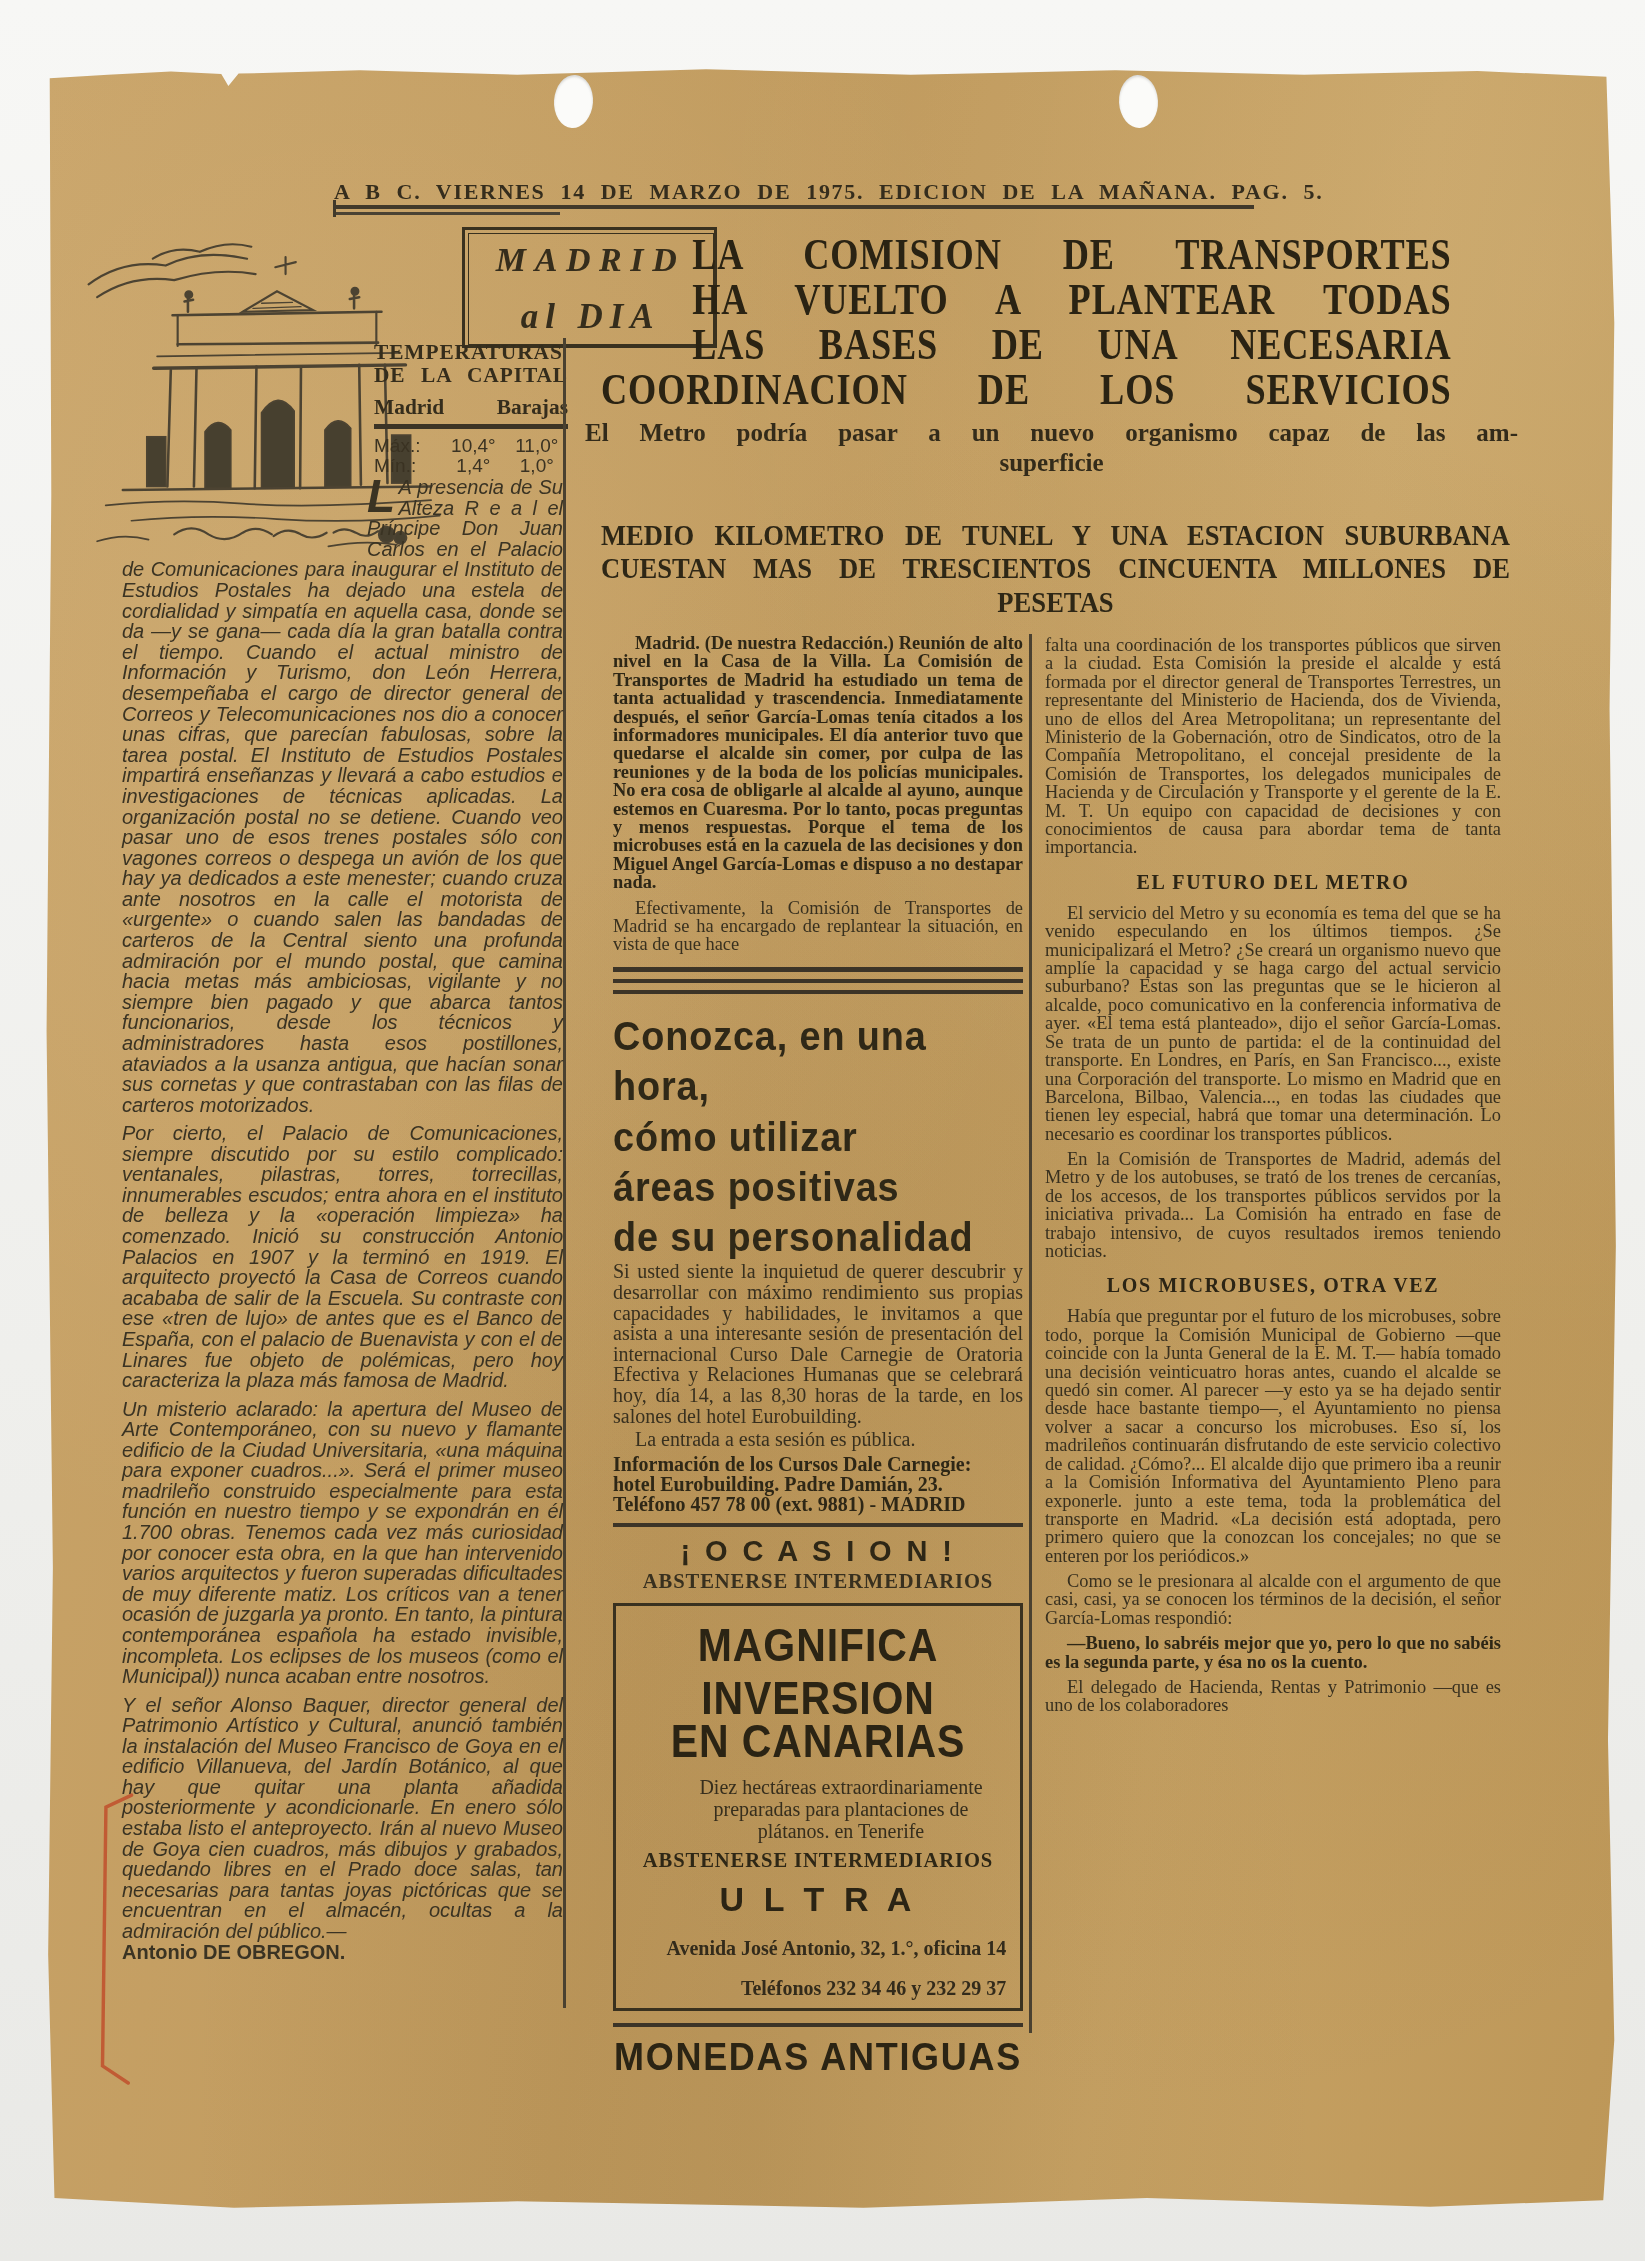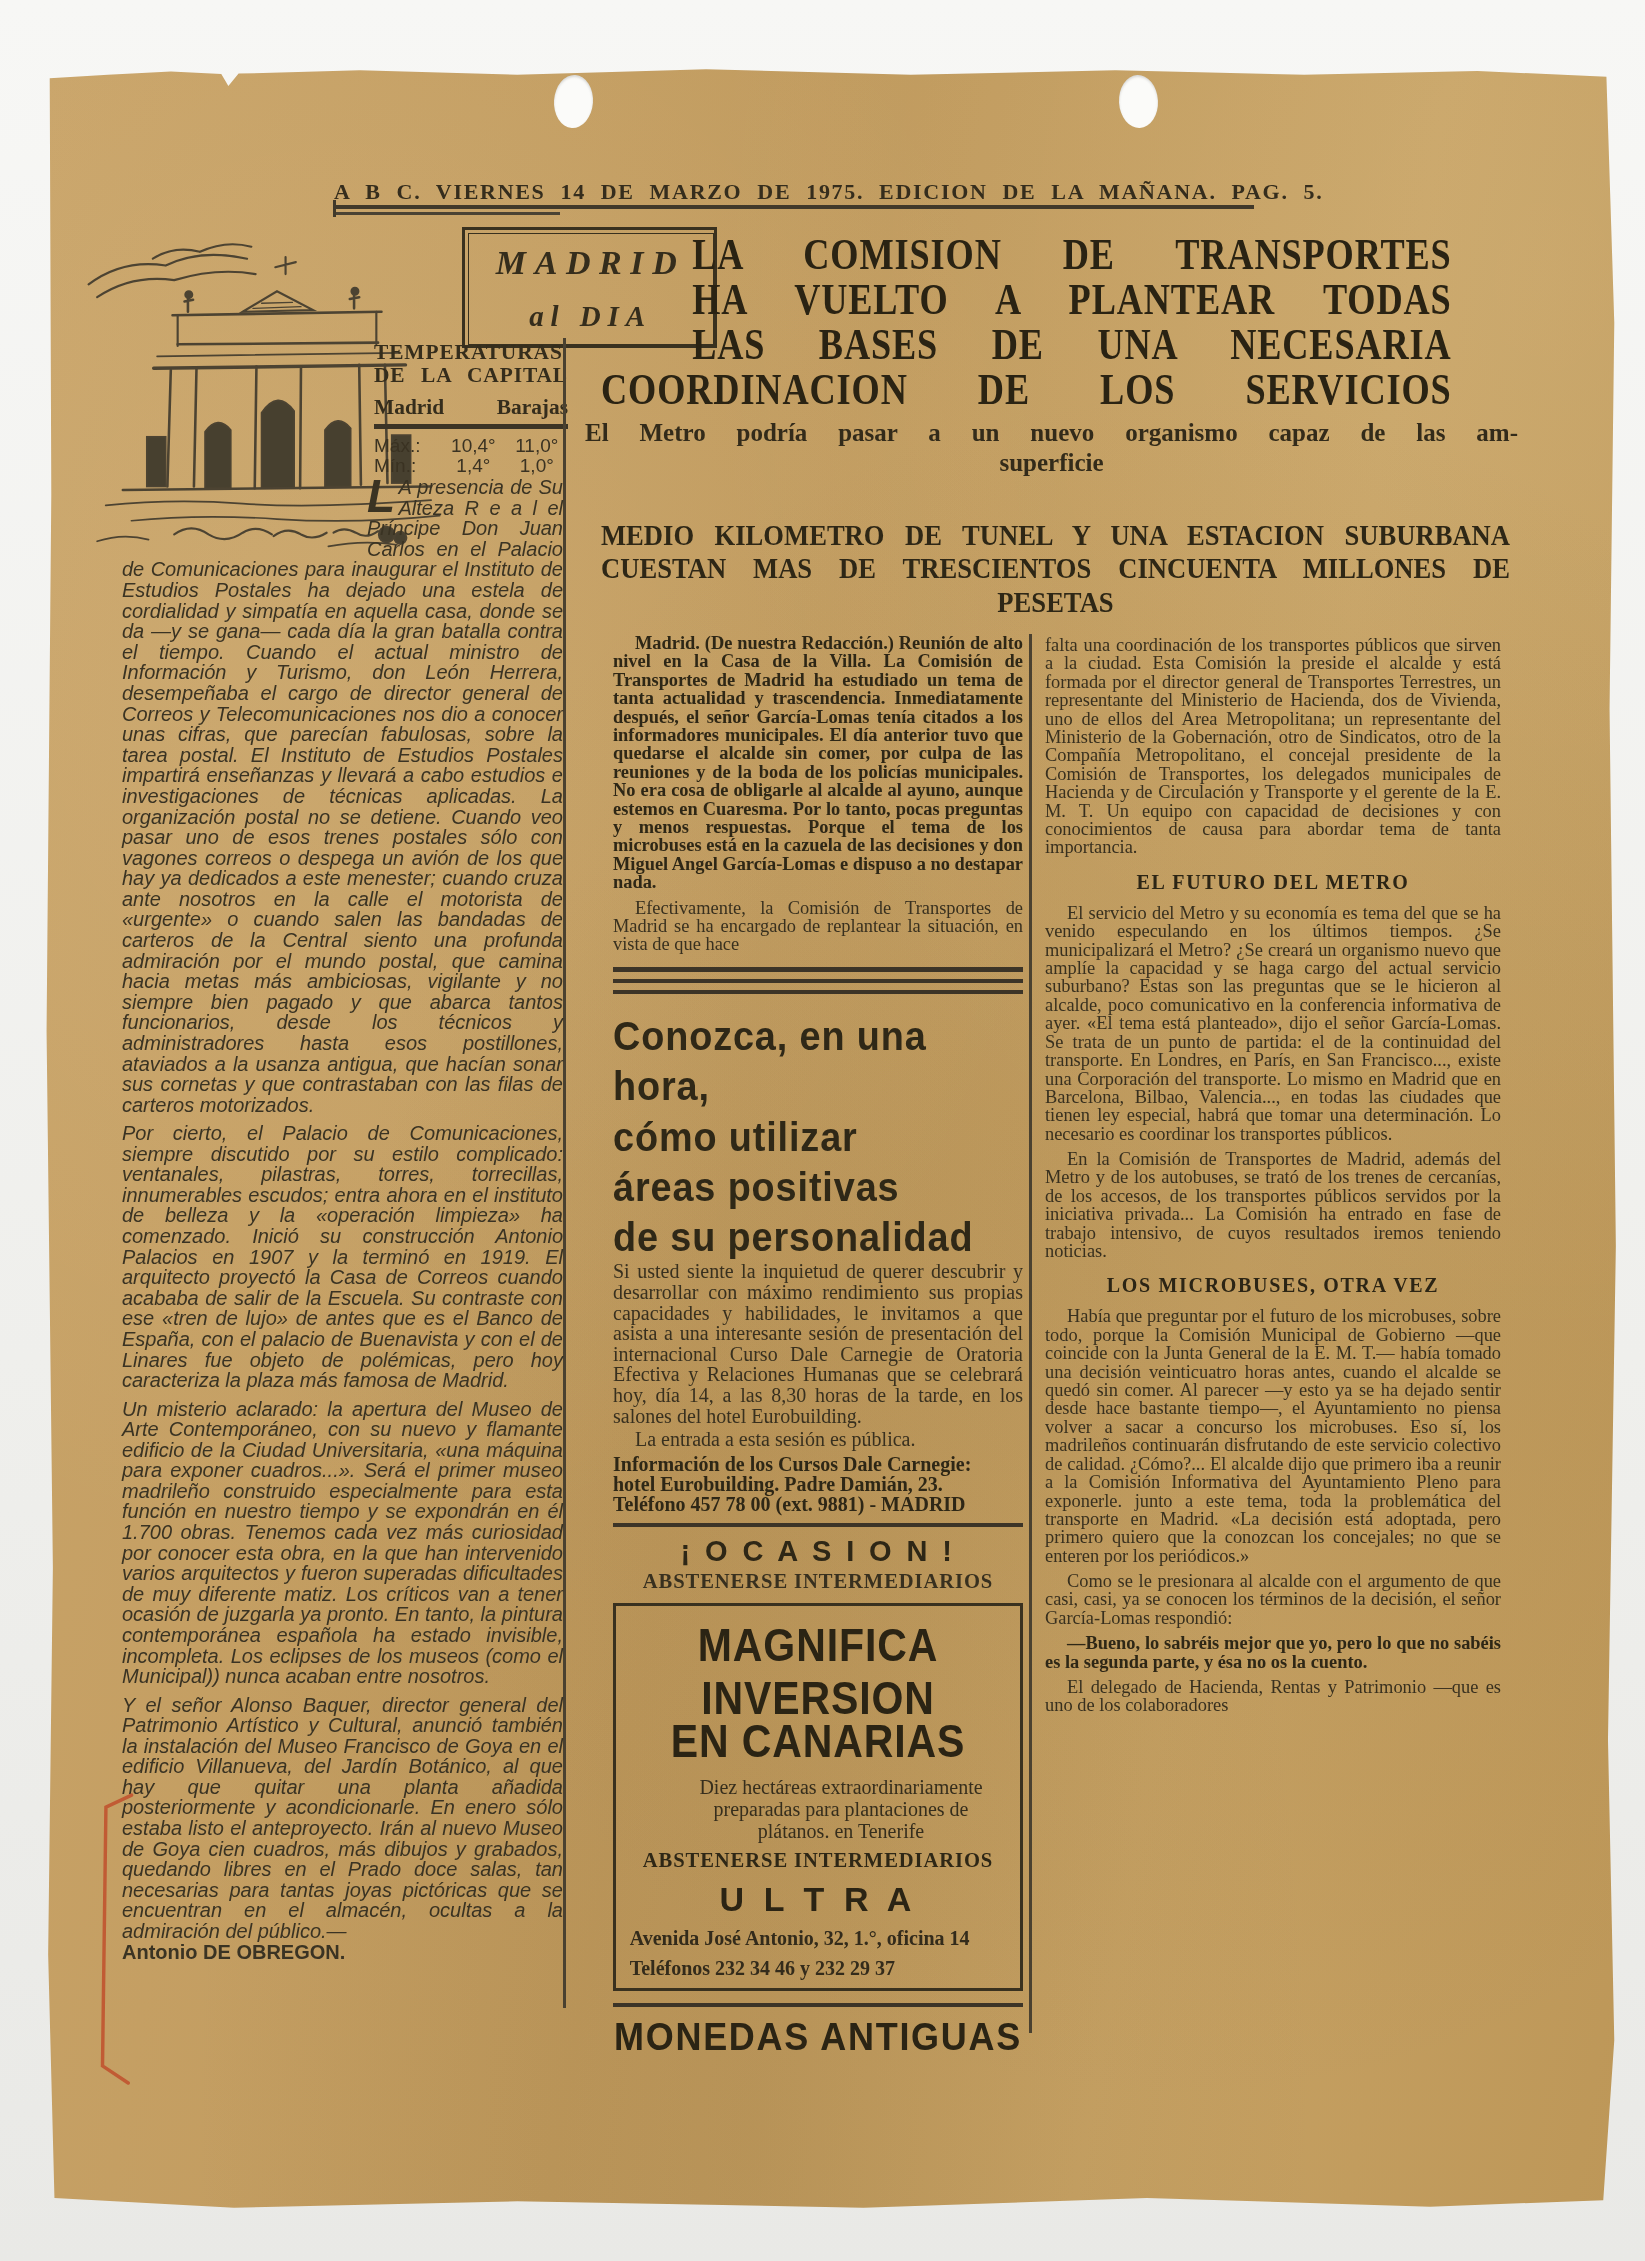--- a/index.html
+++ b/index.html
@@ -26,21 +26,21 @@
   
   #masthead{position:absolute;left:289px;top:114px;width:948px;font-size:22px;font-weight:bold;color:#352d1d;letter-spacing:1.7px;word-spacing:7.7px;white-space:nowrap;}
   #masthead-rule{position:absolute;left:290px;top:140px;width:919px;height:4.3px;background:#41392a;}
   #masthead-rule2{position:absolute;left:290px;top:147px;width:225px;height:2.6px;background:#4a4233;}
   #masthead-tick{position:absolute;left:288px;top:135px;width:3.4px;height:17px;background:#41392a;}
 
   
   #madrid-box{position:absolute;left:417px;top:162px;width:244px;height:110px;border:3.4px solid #39311f;padding:2.6px;}
   #madrid-box .inner{width:100%;height:100%;border:1.7px solid #39311f;display:flex;flex-direction:column;align-items:center;justify-content:center;}
   #madrid-box .l1{font-style:italic;font-weight:bold;font-size:34px;letter-spacing:8.6px;color:#352d1c;}
-  #madrid-box .l2{font-style:italic;font-weight:bold;font-size:29px;letter-spacing:6.9px;color:#352d1c;margin-top:18px;}
+  #madrid-box .l2{font-style:italic;font-weight:bold;font-size:35px;letter-spacing:6.9px;color:#352d1c;margin-top:18px;}
 
   
   #headline{position:absolute;left:556px;top:163px;width:868px;color:#2a2313;}
   #headline .hl{font-size:37px;font-weight:bold;line-height:45px;text-align:justify;text-align-last:justify;transform:scale(.98,1.18);transform-origin:left top;letter-spacing:0.9px;}
   #headline .ind{padding-left:93px;}
 
   
   #deck{position:absolute;left:540px;top:353px;width:933px;color:#332b1a;font-weight:bold;font-size:25px;line-height:30px;}
   #deck .j{text-align:justify;text-align-last:justify;}
   #deck .c{text-align:center;}
@@ -94,21 +94,21 @@
   #ocasion .title{font-family:"Liberation Sans",sans-serif;font-weight:bold;font-size:29px;text-align:center;letter-spacing:3.4px;color:#2e2716;line-height:34px;}
   #ocasion .body{font-size:20px;line-height:21.4px;font-weight:bold;text-align:justify;margin-top:3.4px;color:#332b1b;}
   #ocasion .note{font-size:20.6px;font-weight:bold;text-align:center;margin-top:1.7px;letter-spacing:0.9px;}
 
   
   #canarias{margin-top:10.3px;border:3.4px solid #39311f;padding:12px 13.7px 8.6px 13.7px;}
   #canarias .t{font-family:"Liberation Sans",sans-serif;font-weight:bold;font-size:41px;line-height:48px;text-align:center;color:#2b2414;transform:scaleY(1.12);transform-origin:center top;letter-spacing:0.9px;}
   #canarias .body{font-size:20px;line-height:22px;text-align:center;margin-top:13.7px;color:#362e1d;margin-left:46px;}
   #canarias .note{font-size:20.6px;font-weight:bold;text-align:center;margin-top:6.9px;letter-spacing:0.9px;color:#2e2716;}
   #canarias .brand{font-family:"Liberation Sans",sans-serif;font-weight:bold;font-size:34px;text-align:center;letter-spacing:5.1px;margin-top:8.6px;color:#2b2414;}
-  #canarias .addr{font-size:20px;line-height:22px;font-weight:bold;text-align:left;margin-top:8px;color:#332b1b;}
+  #canarias .addr{font-size:20px;line-height:22px;font-weight:bold;text-align:right;margin-top:18px;color:#332b1b;}
 
   
   #monedas{margin-top:12px;border-top:4.3px solid #3c3427;padding-top:8.6px;}
   #monedas .t{font-family:"Liberation Sans",sans-serif;font-weight:bold;font-size:36px;line-height:39px;text-align:center;letter-spacing:1.7px;color:#2b2414;transform:scaleY(1.1);transform-origin:center top;}
   #monedas .body{font-size:20px;line-height:21.4px;text-align:justify;margin-top:8.6px;color:#332b1b;}
   #monedas .body b{color:#2b2414;}
 
   
   #rightcol{position:absolute;left:1000px;top:571px;width:456px;color:#38301f;}
   #rightcol p{margin:0;text-align:justify;font-size:18.4px;line-height:18.4px;}

